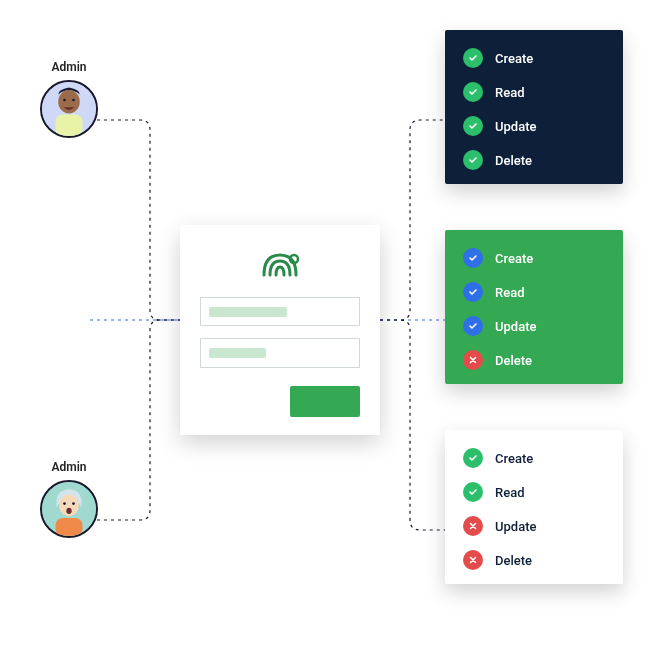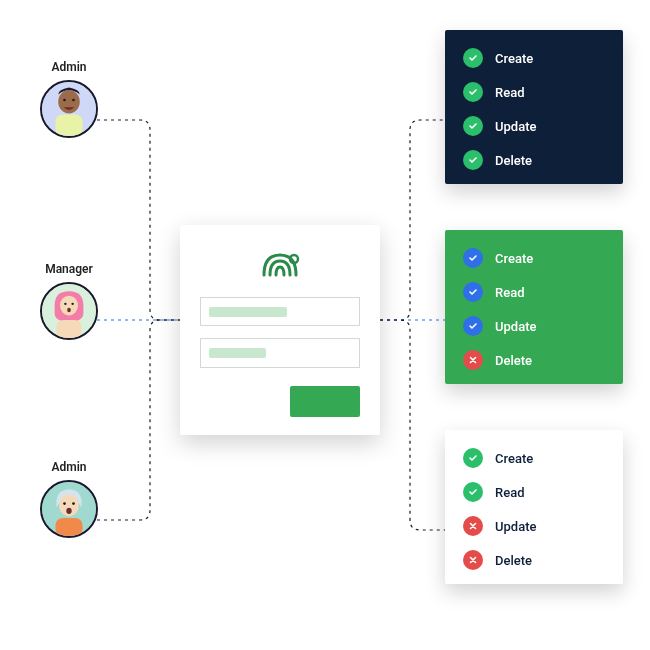--- a/index.html
+++ b/index.html
@@ -156,34 +156,20 @@
         <ellipse cx="30" cy="22" rx="12" ry="13" fill="#9c6b4a"></ellipse>
         <path d="M 18 14 Q 30 4 42 14 Q 42 8 30 6 Q 18 8 18 14" fill="#1a1a2e"></path>
         <circle cx="25" cy="20" r="1.5" fill="#1a1a2e"></circle>
         <circle cx="35" cy="20" r="1.5" fill="#1a1a2e"></circle>
         <path d="M 24 28 Q 30 34 36 28" fill="#6b2d2d"></path>
         <rect x="15" y="36" width="30" height="24" rx="8" fill="#e8f3a8"></rect>
       </svg>
     </div>
   </div>
 
-  <div class="role" style="top:262px;">
-    <div class="role-label">Manager</div>
-    <div class="avatar" style="background:#d9f0dd;">
-      <svg viewBox="0 0 60 60">
-        <circle cx="30" cy="30" r="30" fill="#d9f0dd"></circle>
-        <path d="M 14 24 Q 14 8 30 8 Q 46 8 46 24 L 46 32 Q 46 42 30 42 Q 14 42 14 32 Z" fill="#f47ca8"></path>
-        <ellipse cx="30" cy="24" rx="10" ry="11" fill="#f5d9b8"></ellipse>
-        <circle cx="26" cy="22" r="1.3" fill="#1a1a2e"></circle>
-        <circle cx="34" cy="22" r="1.3" fill="#1a1a2e"></circle>
-        <ellipse cx="30" cy="29" rx="2" ry="2.5" fill="#6b2d2d"></ellipse>
-        <rect x="16" y="40" width="28" height="20" rx="8" fill="#f5d9b8"></rect>
-      </svg>
-    </div>
-  </div>
 
   <div class="role" style="top:460px;">
     <div class="role-label">Admin</div>
     <div class="avatar" style="background:#9fd9cf;">
       <svg viewBox="0 0 60 60">
         <circle cx="30" cy="30" r="30" fill="#9fd9cf"></circle>
         <path d="M 16 20 Q 18 8 30 8 Q 42 8 44 20 L 44 28 Q 38 18 30 18 Q 22 18 16 28 Z" fill="#d4e4ec"></path>
         <ellipse cx="30" cy="26" rx="11" ry="12" fill="#f5d9b8"></ellipse>
         <circle cx="25" cy="24" r="1.5" fill="#1a1a2e"></circle>
         <circle cx="35" cy="24" r="1.5" fill="#1a1a2e"></circle>

